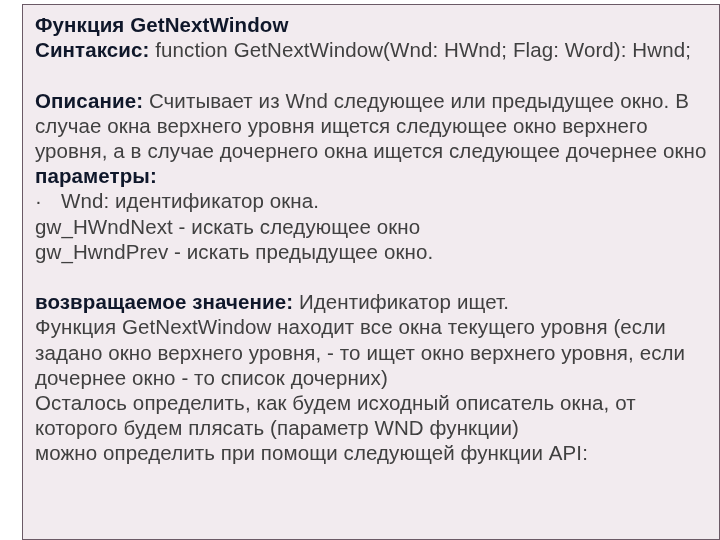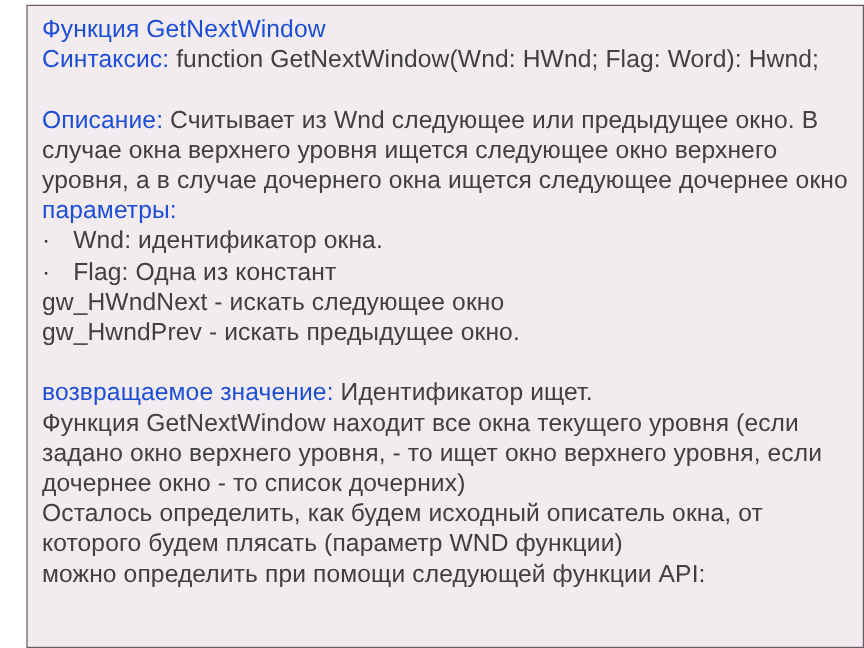--- a/index.html
+++ b/index.html
@@ -19,21 +19,21 @@
     box-sizing: border-box;
     background: #f2ebef;
     border: 1px solid #6b5a66;
     padding: 7px 0 0 12px;
     font-family: Arial, "Helvetica Neue", Helvetica, sans-serif;
     font-size: 20.5px;
     line-height: 25.2px;
     color: #404040;
     letter-spacing: 0.1px;
   }
-  .bold { font-weight: normal; color:#1d4ed8; }
+  .bold { font-weight: bold; color:#0f172a; }
   .blk { margin: 0; }
   .bullet-dot {
     display: inline-block;
     width: 26px;
   }
   .bullet-text { display: inline; }
   .blank { height: 25.2px; }
 </style>
 </head>
 <body>
@@ -57,23 +57,20 @@
     <span>Считывает из Wnd следующее или предыдущее окно. В</span>
   </p>
   <p class="blk">случае окна верхнего уровня ищется следующее окно верхнего</p>
   <p class="blk">уровня, а в случае дочернего окна ищется следующее дочернее окно</p>
 
   <p class="blk bold">параметры:</p>
 
   <p class="blk">
     <span class="bullet-dot">·</span><span class="bullet-text">Wnd: идентификатор окна.</span>
   </p>
-  <p class="blk">
-    <span class="bullet-dot">·</span><span class="bullet-text">Flag: Одна из констант</span>
-  </p>
 
   <p class="blk">gw_HWndNext - искать следующее окно</p>
   <p class="blk">gw_HwndPrev - искать предыдущее окно.</p>
 
   <div class="blank"></div>
 
   <p class="blk">
     <span class="bold">возвращаемое значение:</span>
     <span>Идентификатор ищет.</span>
   </p>

